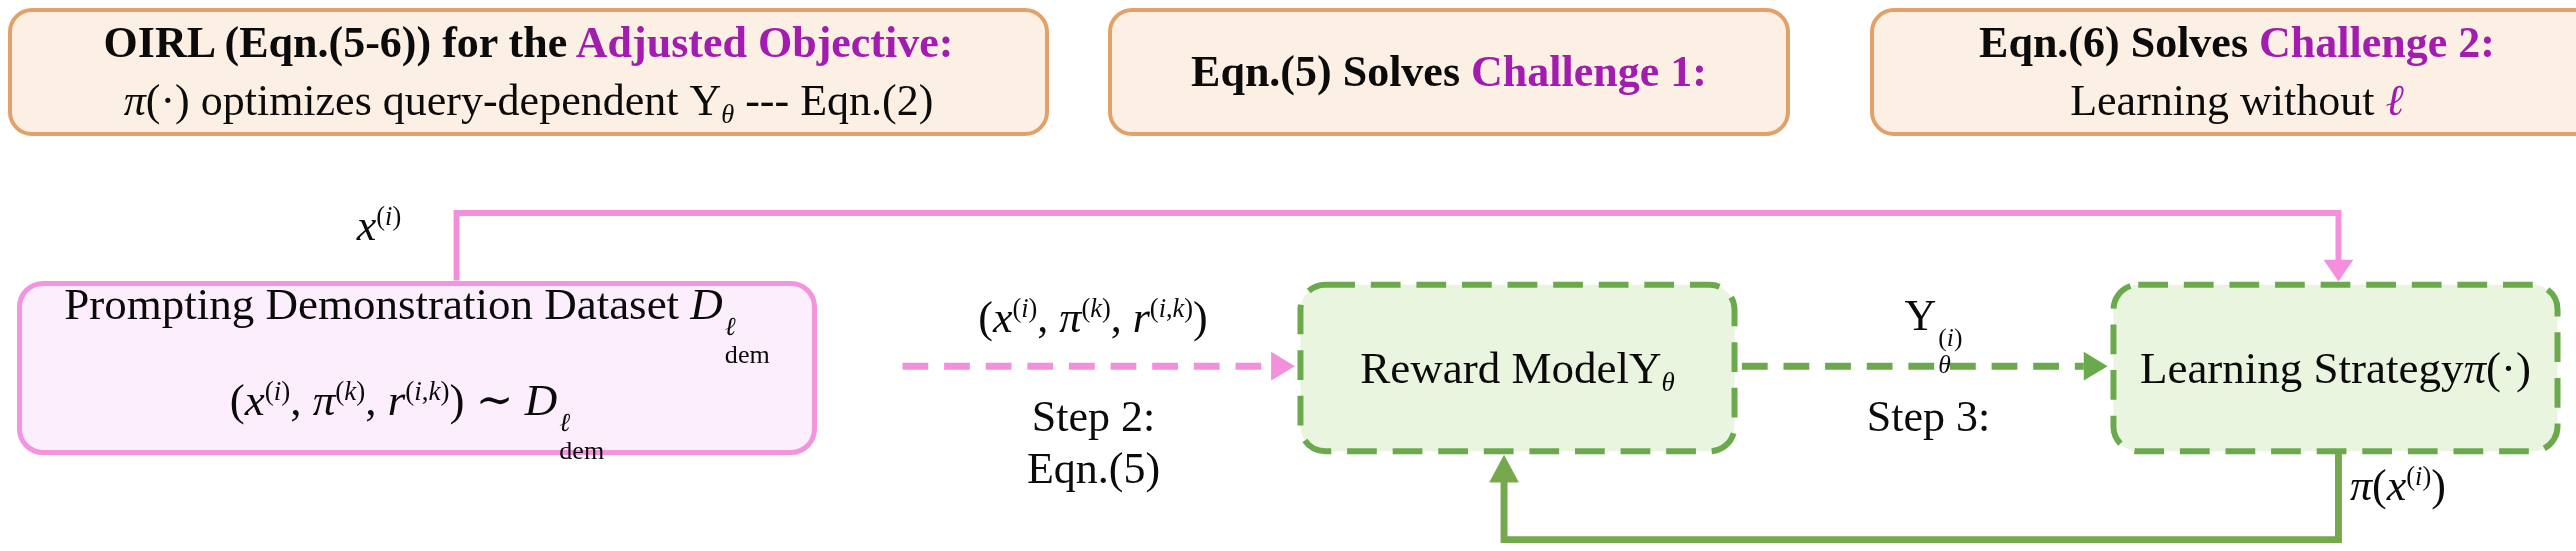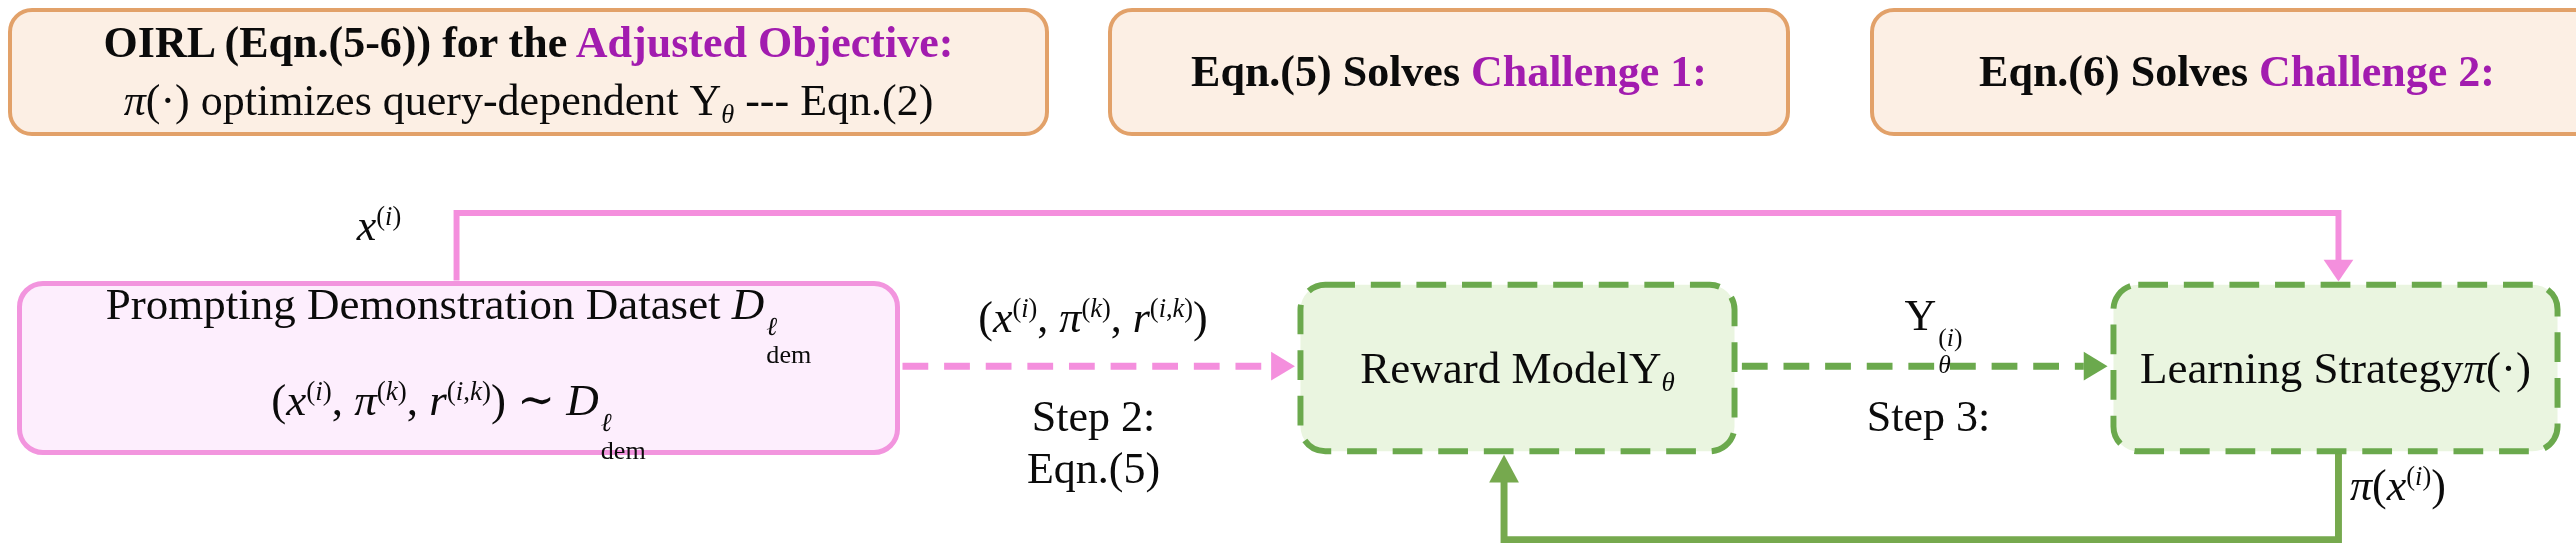--- a/index.html
+++ b/index.html
@@ -15,21 +15,21 @@
   .tbox{
     position:absolute;top:8px;height:128px;box-sizing:border-box;
     background:#fcefe4;border:4px solid #e2a169;border-radius:24px;
     display:flex;flex-direction:column;justify-content:center;align-items:center;
     font-size:44px;line-height:58px;text-align:center;
   }
   .tbox .l1{font-weight:bold;}
   .orange{color:#a21caf;}
   
   .pinkbox{
-    position:absolute;left:17px;top:281px;width:883px;height:174px;box-sizing:border-box;
+    position:absolute;left:17px;top:281px;width:800px;height:174px;box-sizing:border-box;
     background:#fdeefd;border:5px solid #f295de;border-radius:26px;
     display:flex;flex-direction:column;justify-content:center;align-items:center;
     font-size:45px;line-height:65px;text-align:center;z-index:2;
   }
   .gbox{position:absolute;top:281px;height:174px;z-index:2;}
   .gbox svg{position:absolute;left:0;top:0;}
   .gtext{
     position:absolute;left:0;top:0;width:100%;height:100%;
     display:flex;flex-direction:row;justify-content:center;align-items:center;
     font-size:45px;line-height:63px;text-align:center;
@@ -72,20 +72,21 @@
 
   <div class="tbox" style="left:8px;width:1041px;">
     <div class="l1">OIRL (Eqn.(5-6)) for the <span class="orange">Adjusted Objective:</span></div>
     <div class="l2"><i>π</i>(·) optimizes query-dependent Υ<sub><i>θ</i></sub> --- Eqn.(2)</div>
   </div>
   <div class="tbox" style="left:1108px;width:682px;">
     <div class="l1">Eqn.(5) Solves <span class="orange">Challenge 1:</span></div>
   </div>
   <div class="tbox" style="left:1870px;width:734px;">
     <div class="l1">Eqn.(6) Solves <span class="orange">Challenge 2:</span></div>
+    <div class="l2">Learning without <span class="orange"><i>ℓ</i></span></div>
   </div>
 
   <div class="pinkbox">
     <div>Prompting Demonstration Dataset <i>D</i><span class="ss">
           <span><i>ℓ</i></span>
           <span>dem</span>
         </span></div>
     <div>(<i>x</i><sup>(<i>i</i>)</sup>, <i>π</i><sup>(<i>k</i>)</sup>, <i>r</i><sup>(<i>i</i>,<i>k</i>)</sup>) ∼ <i>D</i><span class="ss">
           <span><i>ℓ</i></span>
           <span>dem</span>

